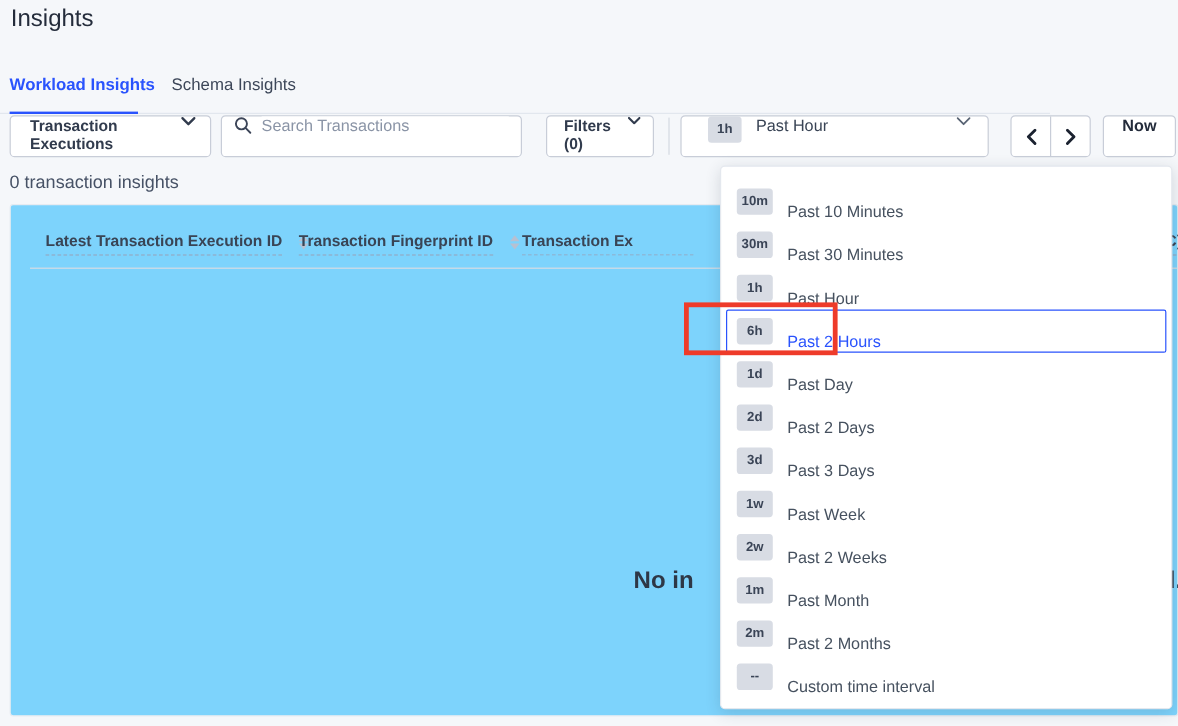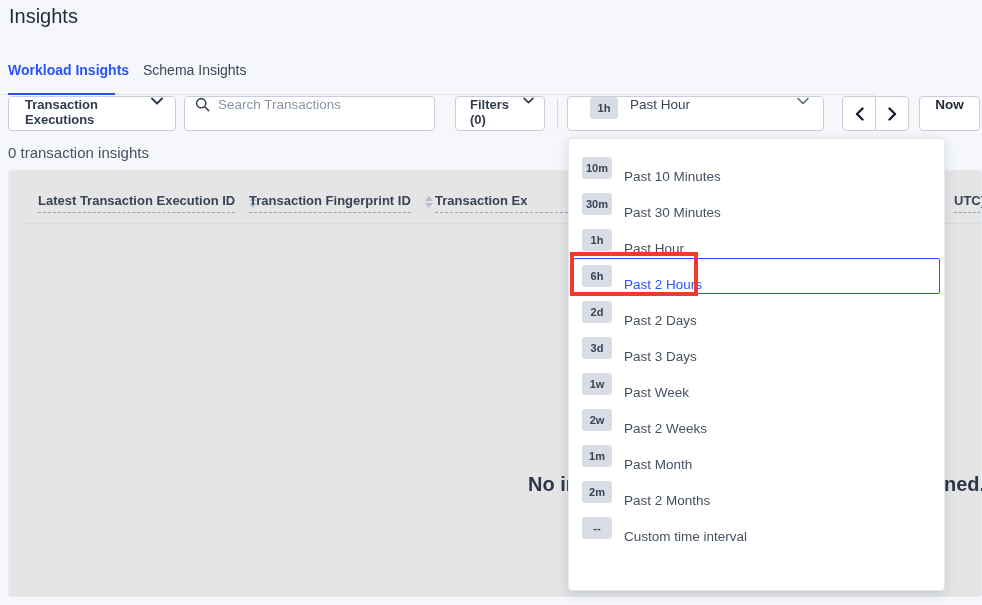--- a/index.html
+++ b/index.html
@@ -64,21 +64,21 @@
     min-width:28px; height:22px; padding:0 6px;
     background:#d8dce4; border-radius:3px;
     font-size:11px; font-weight:bold; color:#3a4456;
   }
 
   .count-text { position:absolute; left:8px; top:144px; font-size:15px; color:#475266; }
 
   
   .table-card {
     position:absolute; left:8px; top:170px; width:974px; height:427px;
-    background:#e5e5e5; border:1px solid #e7ebf1; border-radius:3px; z-index:1;
+    background:#7dd3fc; border:1px solid #e7ebf1; border-radius:3px; z-index:1;
   }
   .th-cell {
     position:absolute; top:22px; display:inline-flex; align-items:flex-start;
     font-size:13px; font-weight:bold; color:#394455; white-space:nowrap;
   }
   .th-label { padding-bottom:4px; border-bottom:1px dashed #97a1b7; }
   .th-1 { left:29px; }
   .th-2 { left:240px; }
   .th-3 { left:426px; width:143px; overflow:hidden; }
   .th-3 .th-label { width:143px; }
@@ -87,21 +87,21 @@
   .sort-icon .tri-up   { width:0; height:0; border-left:4px solid transparent; border-right:4px solid transparent; border-bottom:5px solid #b7c0d1; }
   .sort-icon .tri-down { width:0; height:0; border-left:4px solid transparent; border-right:4px solid transparent; border-top:5px solid #b7c0d1; }
   .thead-rule { position:absolute; left:16px; right:0; top:52px; height:1px; background:#d6dbe3; }
 
   .empty-frag { position:absolute; top:302px; font-size:20px; font-weight:bold; color:#2e3746; white-space:nowrap; }
   .empty-left { left:519px; }
   .empty-right { left:935px; }
 
   
   .time-menu {
-    position:absolute; left:568px; top:138px; width:377px; height:453px;
+    position:absolute; left:600px; top:138px; width:377px; height:453px;
     background:#fff; border:1px solid #e4e8ee; border-radius:4px;
     box-shadow:0 3px 12px rgba(38,48,69,.16);
     padding-top:11px; z-index:5;
   }
   .menu-item {
     height:36px; margin:0 4px; padding-left:8px;
     display:flex; align-items:center;
     border:1px solid transparent; border-radius:2px; cursor:pointer;
   }
   .menu-item .badge { width:30px; }
@@ -232,20 +232,24 @@
     </div>
     <div class="menu-item">
       <span class="badge">1h</span>
       <span class="mi-label">Past Hour</span>
     </div>
     <div class="menu-item selected">
       <span class="badge">6h</span>
       <span class="mi-label">Past 2 Hours</span>
     </div>
     <div class="menu-item">
+      <span class="badge">1d</span>
+      <span class="mi-label">Past Day</span>
+    </div>
+    <div class="menu-item">
       <span class="badge">2d</span>
       <span class="mi-label">Past 2 Days</span>
     </div>
     <div class="menu-item">
       <span class="badge">3d</span>
       <span class="mi-label">Past 3 Days</span>
     </div>
     <div class="menu-item">
       <span class="badge">1w</span>
       <span class="mi-label">Past Week</span>

